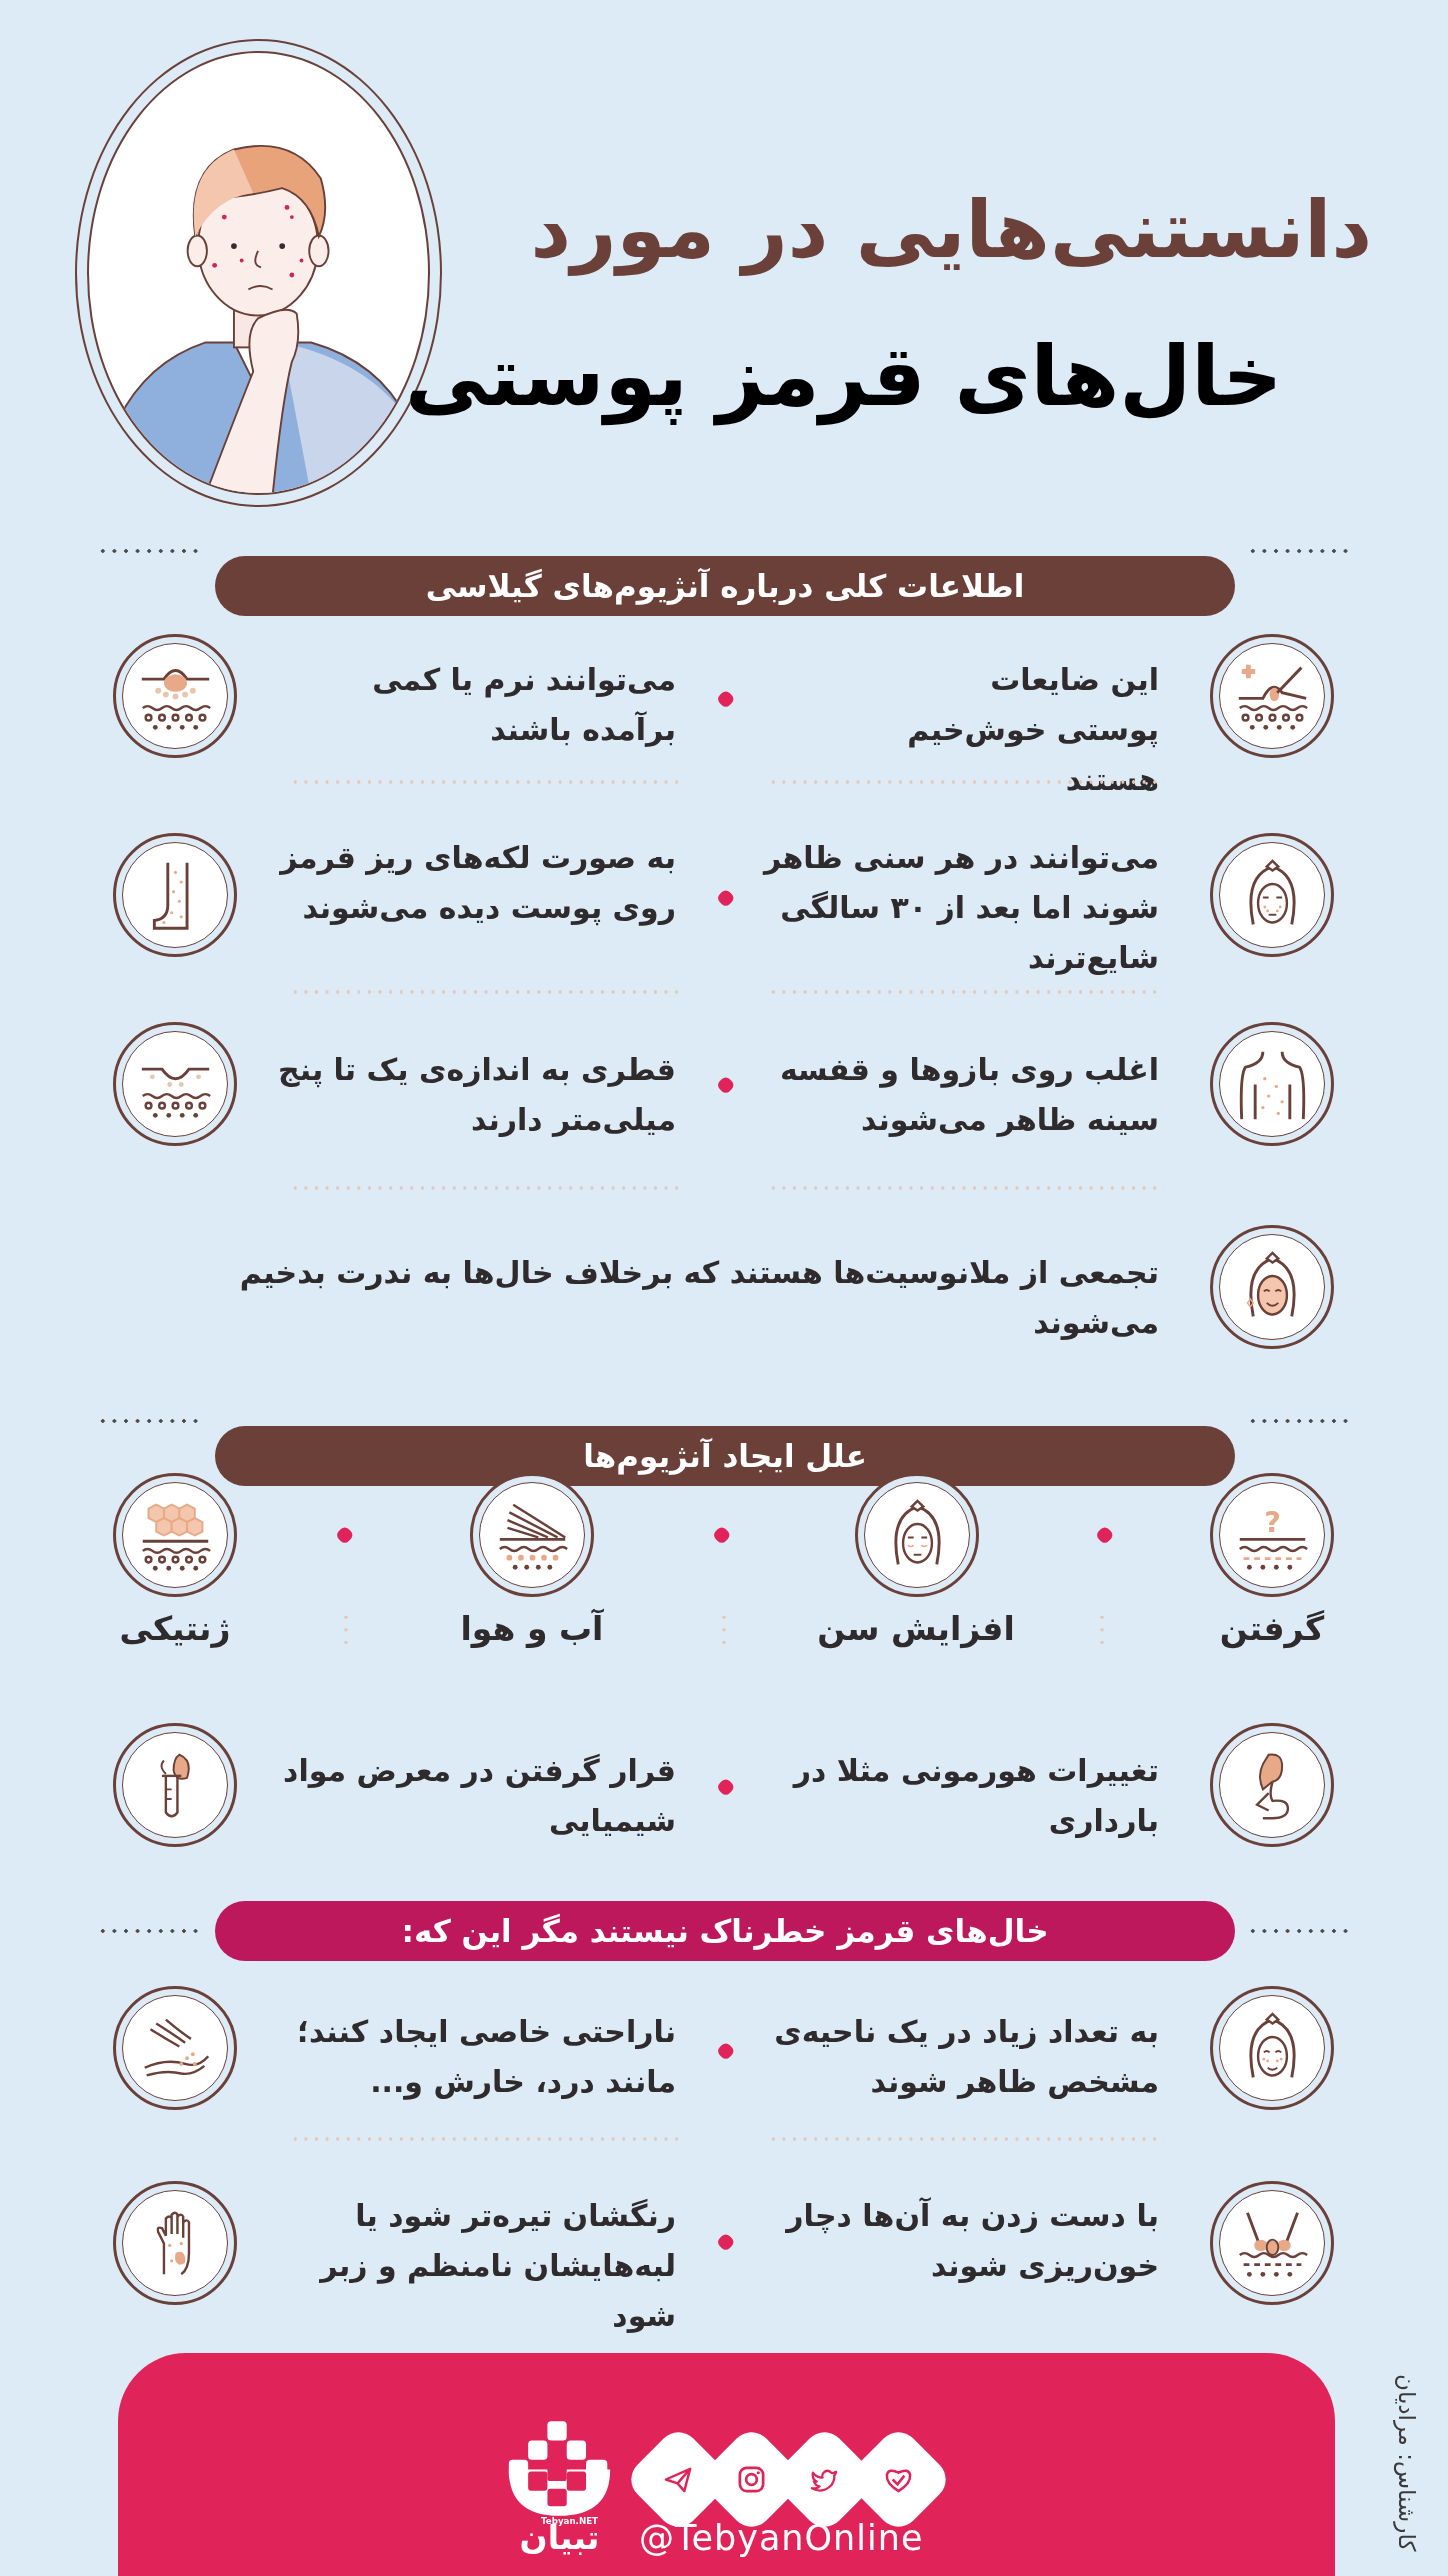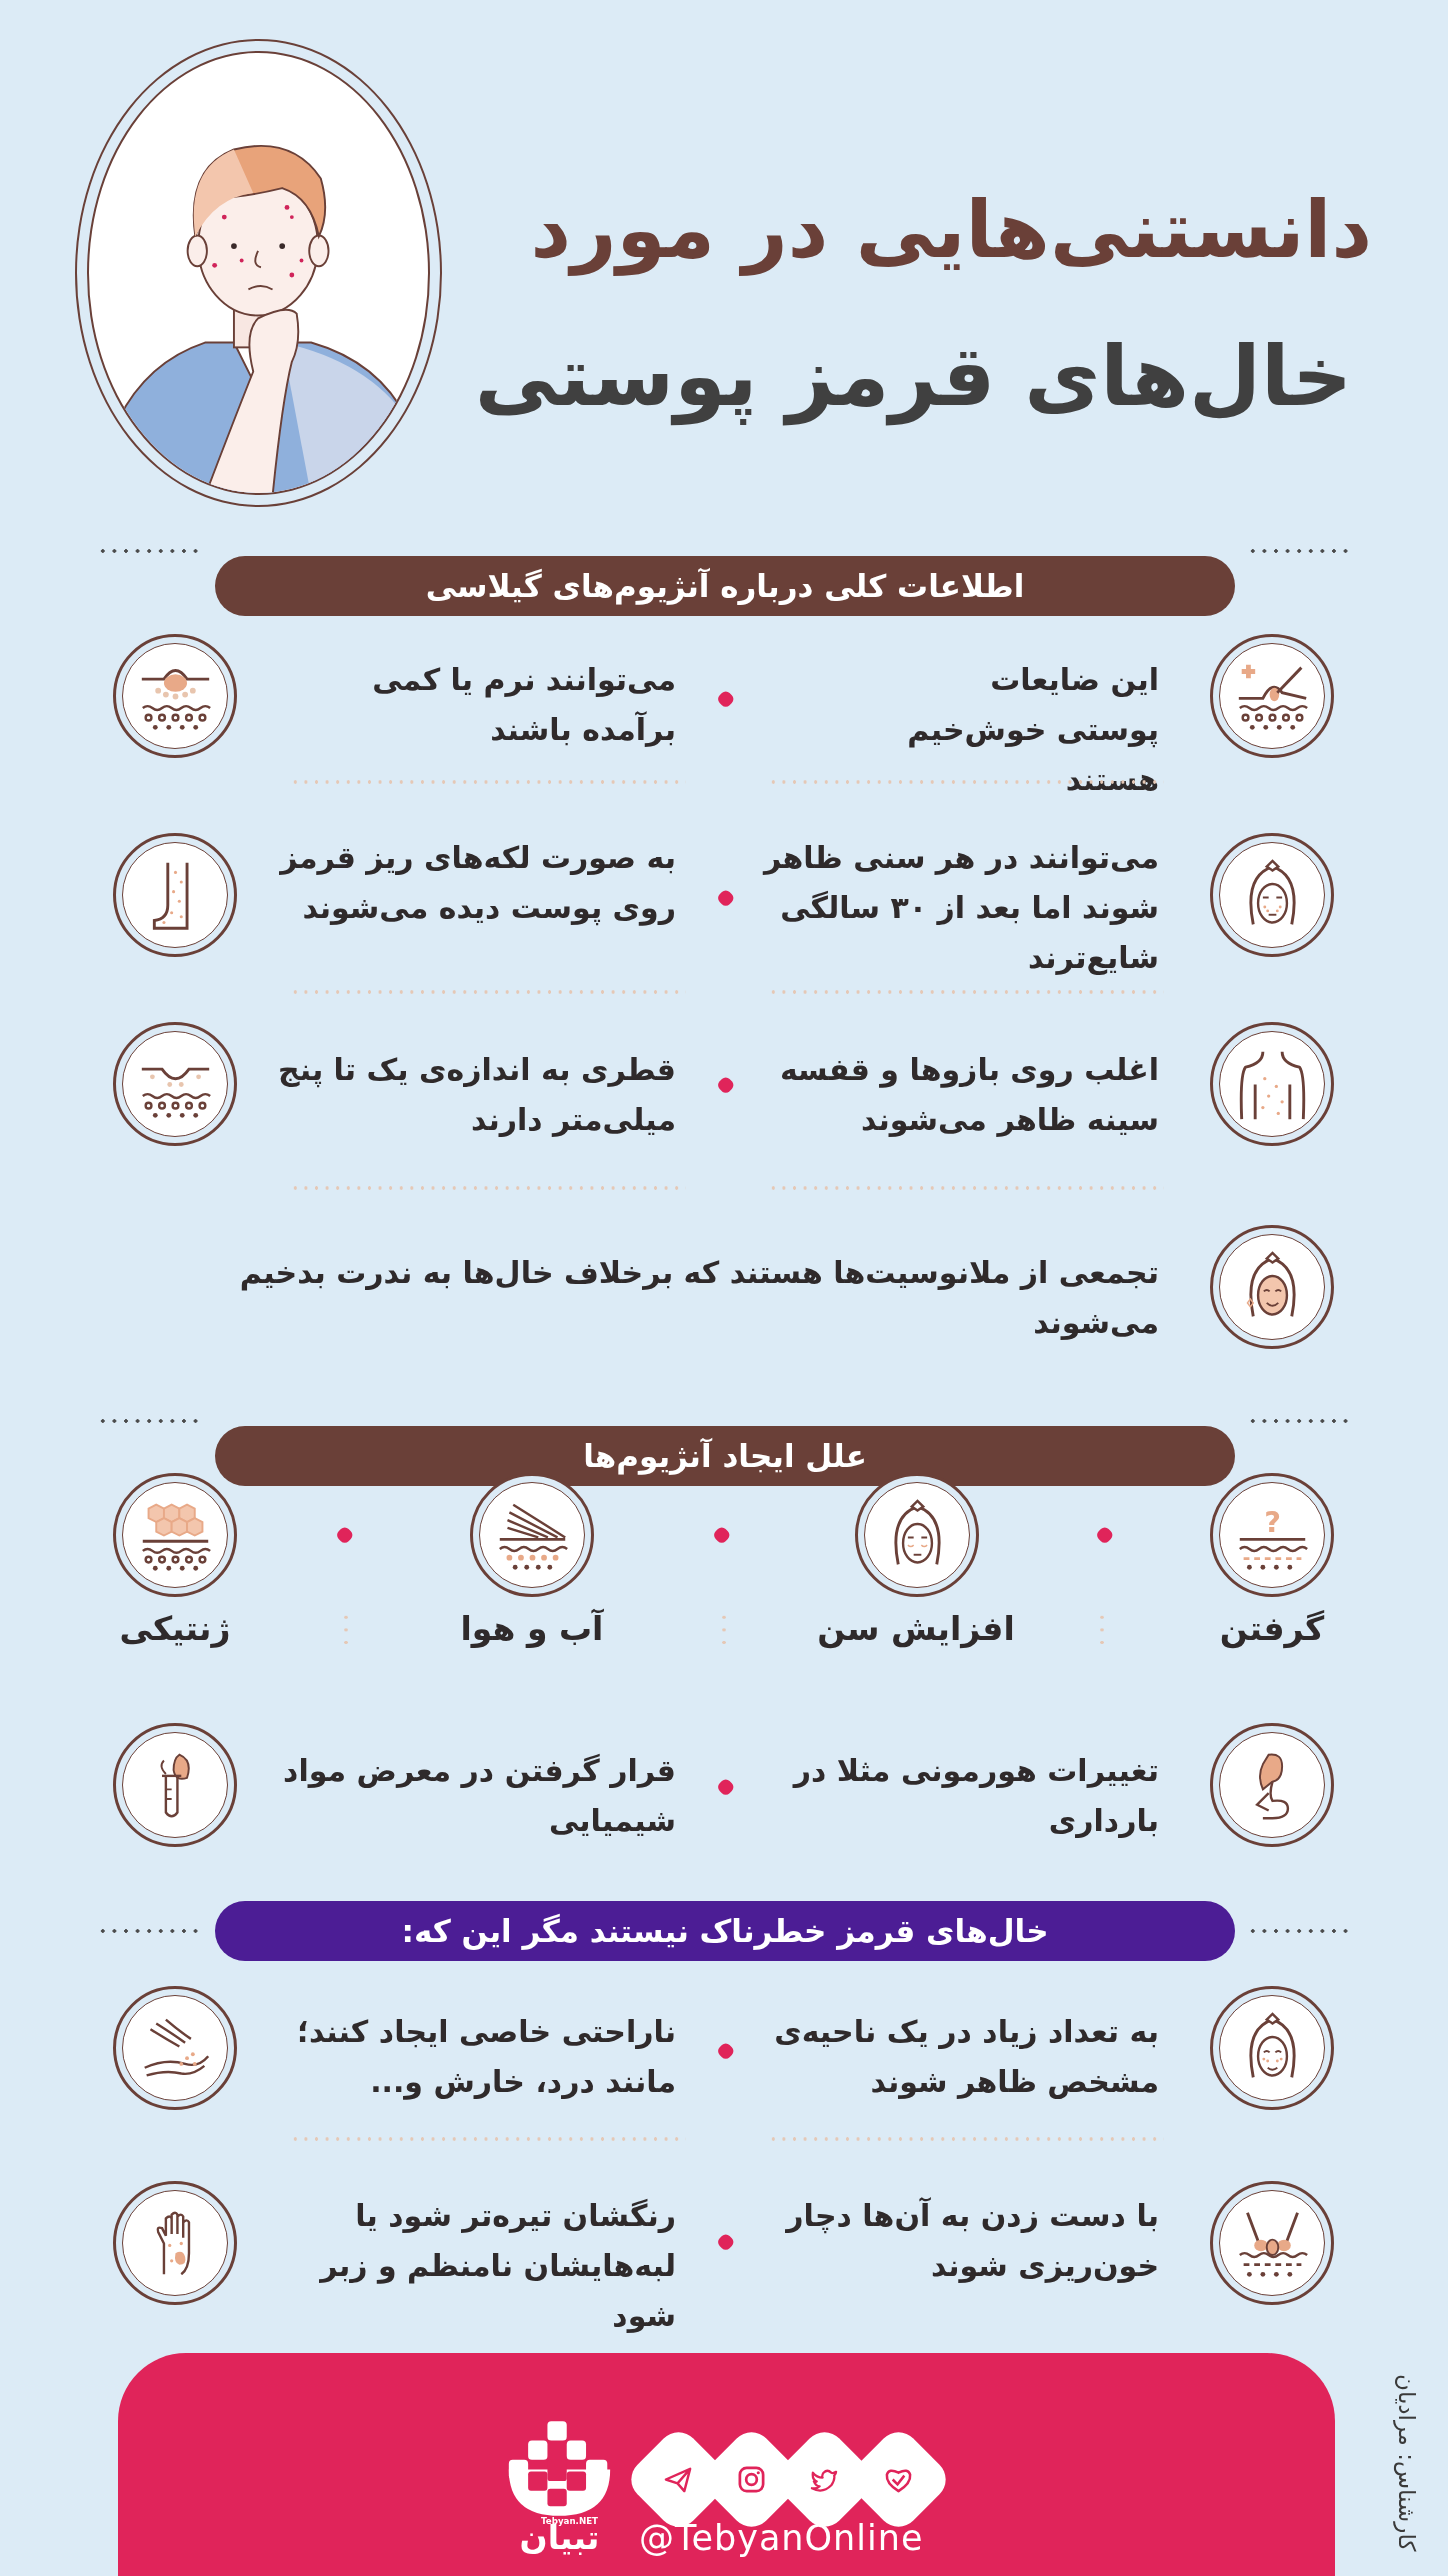--- a/index.html
+++ b/index.html
@@ -23,42 +23,42 @@
     position: absolute; left: 9.7px; top: 9.7px; right: 9.7px; bottom: 9.7px;
     border: 2.9px solid #6a4038; border-radius: 50%;
     background: #ffffff; overflow: hidden;
   }
   .title-1 {
     right: 77px; top: 184px; width: 947px; text-align: right;
     font-size: 79px; font-weight: bold; color: #6a4038;
     direction: rtl; letter-spacing: -1.9px;
   }
   .title-2 {
-    right: 97px; top: 328px; width: 947px; text-align: right;
-    font-size: 83px; font-weight: bold; color: #404040;
+    right: 97px; top: 328px; width: 947px; text-align: left;
+    font-size: 83px; font-weight: bold; color: #000000;
     direction: rtl; letter-spacing: -1.9px;
   }
 
   
   .banner-row { left: 97px; width: 1256px; height: 60px; }
   .banner-row .dots-l, .banner-row .dots-r {
     position: absolute; top: 28px; width: 106px; height: 3.9px;
     background-image: radial-gradient(circle, #4a4a4a 1.5px, transparent 1.9px);
     background-size: 11.6px 3.9px;
   }
   .banner-row .dots-l { left: 0; }
   .banner-row .dots-r { right: 0; }
   .banner {
     position: absolute; left: 118px; right: 118px; top: 0; height: 60px;
     border-radius: 30px; color: #fff; font-weight: bold; font-size: 31px;
     display: flex; align-items: center; justify-content: center;
     direction: rtl;
   }
   .banner.brown { background: #6a4038; margin-top: 35px; }
-  .banner.pink { background: #4c1d95; }
+  .banner.pink { background: #be185d; }
 
   
   .ic {
     width: 124px; height: 124px; border-radius: 50%;
     border: 3.9px solid #6a4038; background: #dcebf6;
     display: flex; align-items: center; justify-content: center;
   }
   .ic .ic-in {
     width: 106px; height: 106px; border-radius: 50%;
     border: 1.9px solid #6a4038; background: #ffffff;

